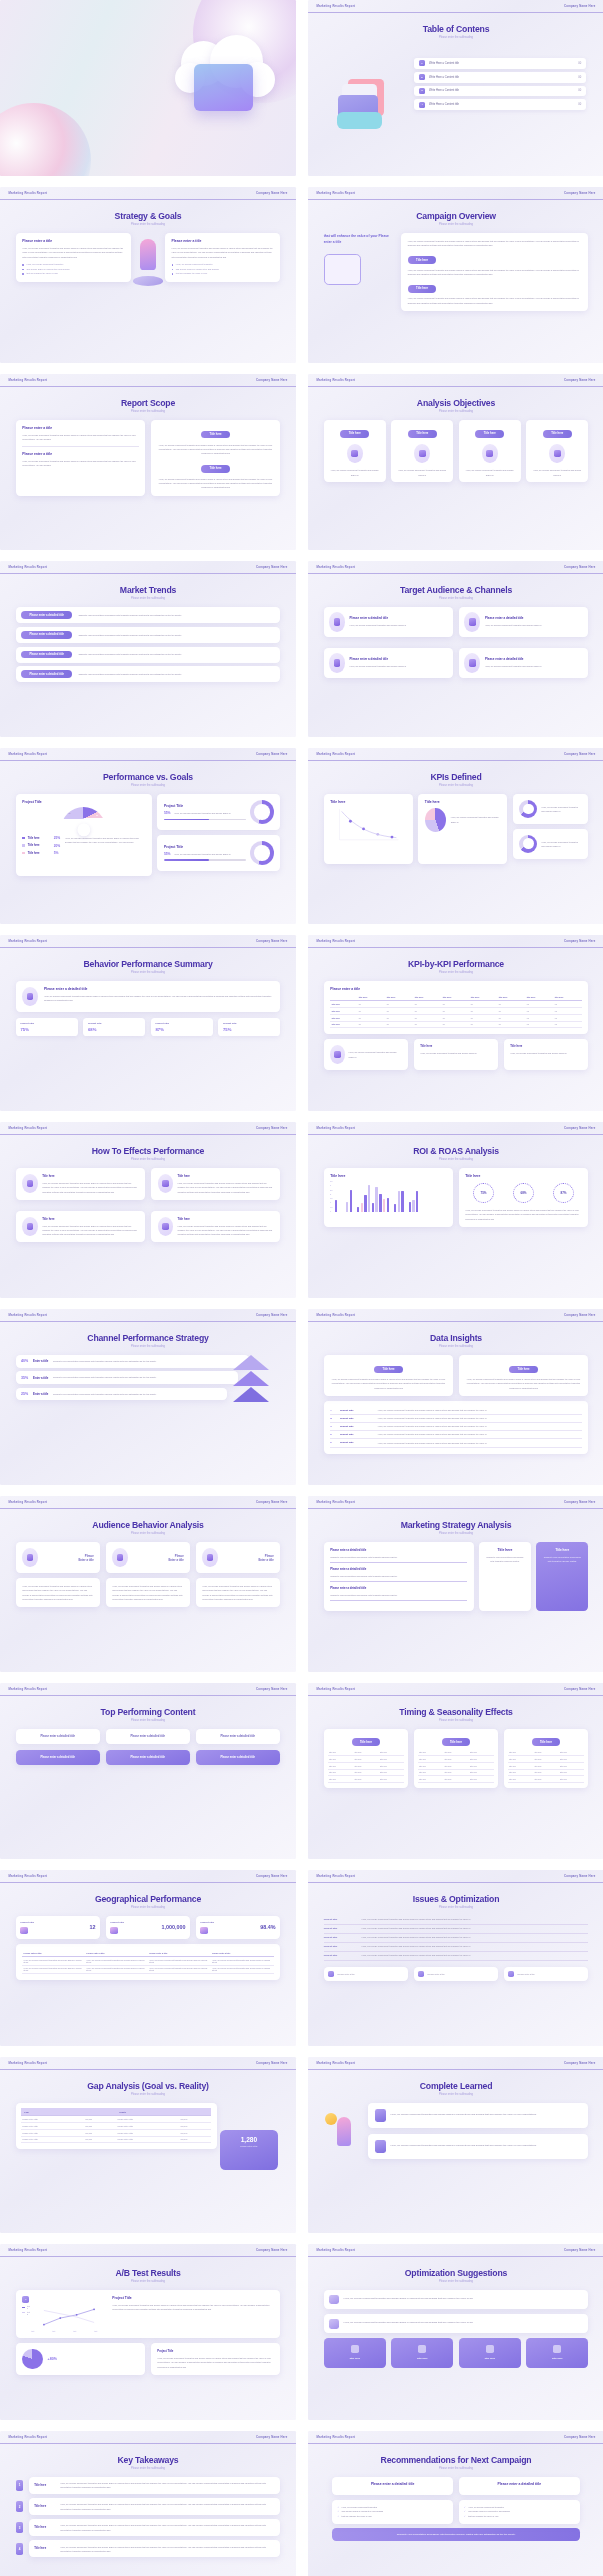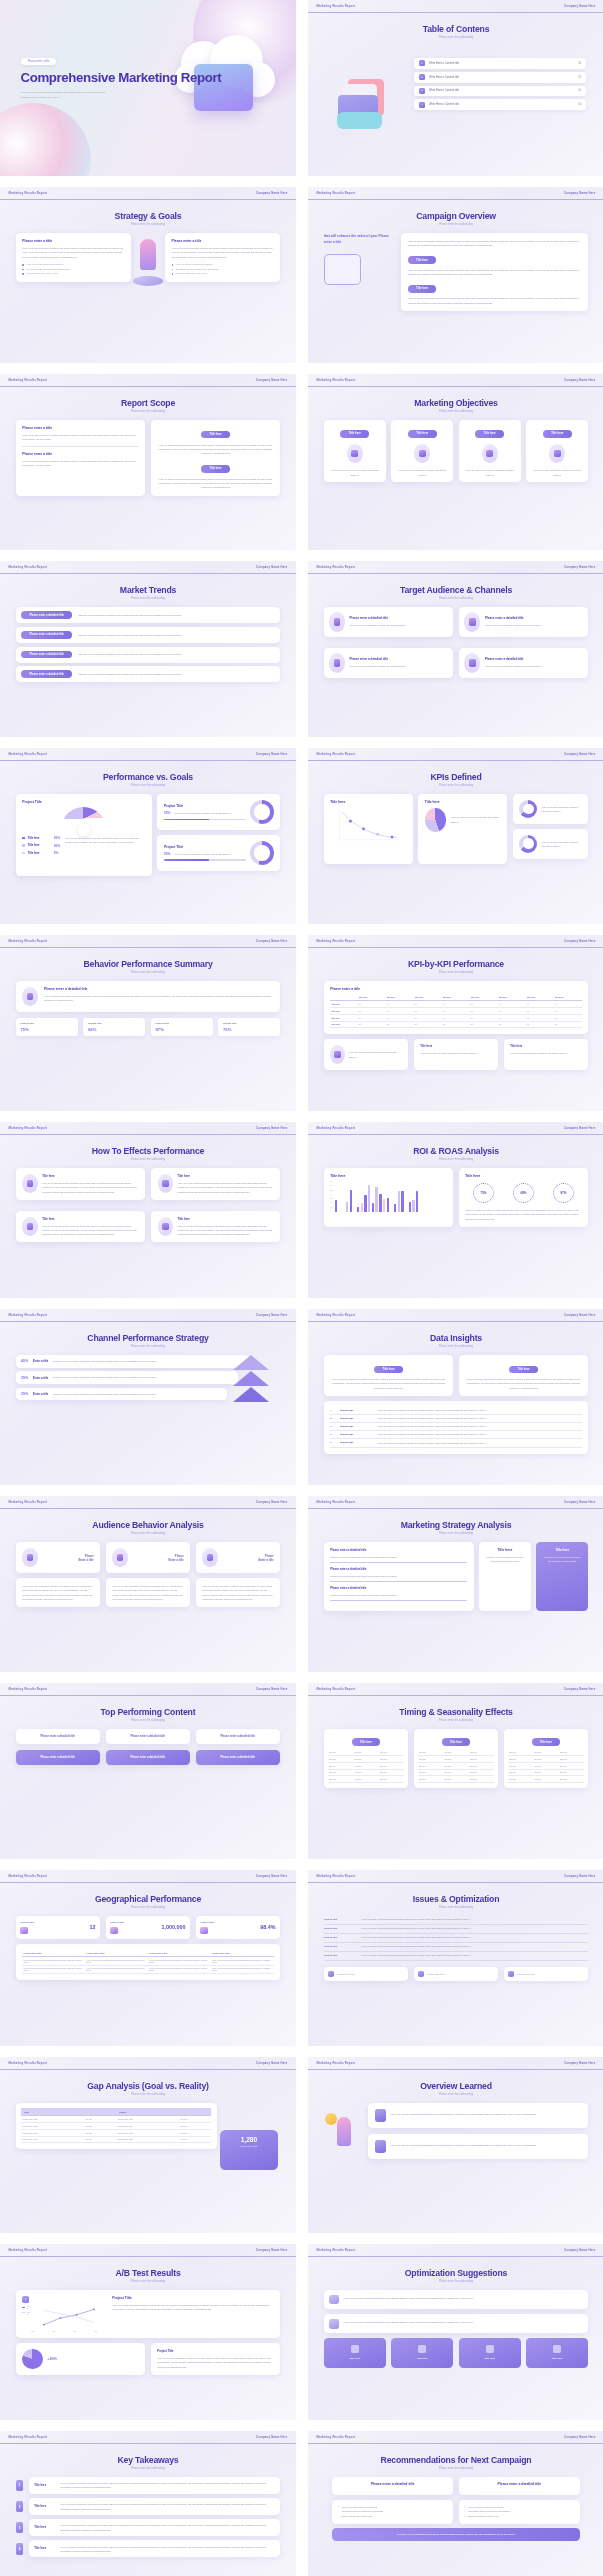--- a/index.html
+++ b/index.html
@@ -54,24 +54,20 @@
   .chk li:before{content:"\2713";position:absolute;left:0;top:0;color:#8f7fe4;font-size:2px;}
   .numsq{width:7.8px;height:11.5px;border-radius:1.8px;background:linear-gradient(160deg,#b2a1f0,#8b77e6);color:#fff;font-size:3px;font-weight:700;display:flex;align-items:center;justify-content:center;}
   .kpi-card{background:#fff;border-radius:3.6px;box-shadow:0 1.2px 4.8px rgba(120,105,190,.12);padding:4.2px 4.8px;flex:1;}
   .big{font-size:5.4px;color:#5b4bb8;font-weight:700;}
 </style>
 </head>
 <body>
 
 <div class="deck">
     <section class="slide cover">
-      <div style="position:absolute;left:20.5px;top:53px;z-index:4;">
-      <div class="cv-tag">Please enter a title</div>
-      <div class="cv-h1">Comprehensive Marketing Report</div>
-      <div class="cv-sub">Hello, we provide PowerPoint templates and Google Slides in various styles and designs that will enhance the value of</div></div>
       <div class="cv-art">
         <div class="cloud" style="left:6px;top:6px;width:45px;height:45px"></div>
         <div class="cloud" style="left:35px;top:0px;width:53px;height:53px"></div>
         <div class="cloud" style="left:0px;top:28px;width:30px;height:30px"></div>
         <div class="cloud" style="left:65px;top:26.5px;width:35px;height:35px"></div>
         <div class="bagi"></div>
       </div>
     </section>
     <section class="slide">
       <div class="hdr">
@@ -201,21 +197,21 @@
         <div class="cb" style="margin-top:4.2px">Hello, we provide PowerPoint templates and Google Slides in various styles and designs that will enhance the value of your presentations. You can prepare a differentiated presentation in business and education settings with presentation templates composed of sophisticated and</div></div>
         </div>
       </div>
     </section>
     <section class="slide">
       <div class="hdr">
     <span>Marketing Results Report</span>
     <span>Company Name Here</span>
       </div>
       <div class="ttl">
-    <h2>Marketing Objectives</h2>
+    <h2>Analysis Objectives</h2>
     <p>Please enter the subheading</p>
       </div>
       <div class="body">
         <div class="row">
           <div class="col card" style="text-align:center;padding:5.4px 4.2px">
       <div class="pill ">Title here</div><div style="margin-top:6px">
               <div class="icobox">
                 <div class="iglyph"></div>
               </div>
             </div>
@@ -1155,21 +1151,21 @@
         <div style="font-size:2.1px;margin-top:2.4px;color:#efeafd">Please enter a title</div>
         </div>
       </div>
     </section>
     <section class="slide">
       <div class="hdr">
     <span>Marketing Results Report</span>
     <span>Company Name Here</span>
       </div>
       <div class="ttl">
-    <h2>Overview Learned</h2>
+    <h2>Complete Learned</h2>
     <p>Please enter the subheading</p>
       </div>
       <div class="body" style="left:60px">
       <div class="card" style="display:flex;gap:4.8px;align-items:center;margin-bottom:5.4px">
         <div style="width:11px;height:13.3px;border-radius:2.4px;background:linear-gradient(160deg,#b2a1f0,#7f6fe0)"></div>
         <div class="cb" style="flex:1;font-size:2.4px;line-height:1.9">Hello, we provide PowerPoint templates and Google Slides in various styles and designs that will enhance the value of your presentations.</div>
         </div>
         <div class="card" style="display:flex;gap:4.8px;align-items:center;margin-bottom:5.4px">
         <div style="width:11px;height:13.3px;border-radius:2.4px;background:linear-gradient(160deg,#b2a1f0,#7f6fe0)"></div>
         <div class="cb" style="flex:1;font-size:2.4px;line-height:1.9">Hello, we provide PowerPoint templates and Google Slides in various styles and designs that will enhance the value of your presentations.</div>

